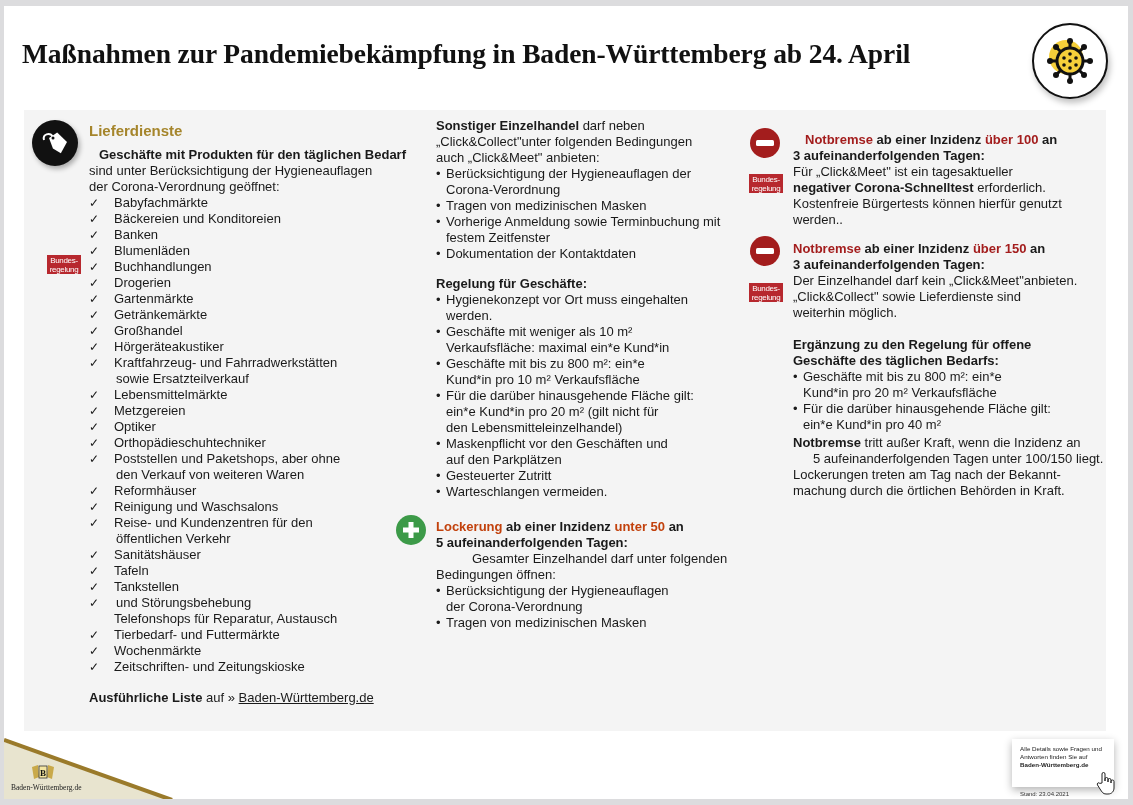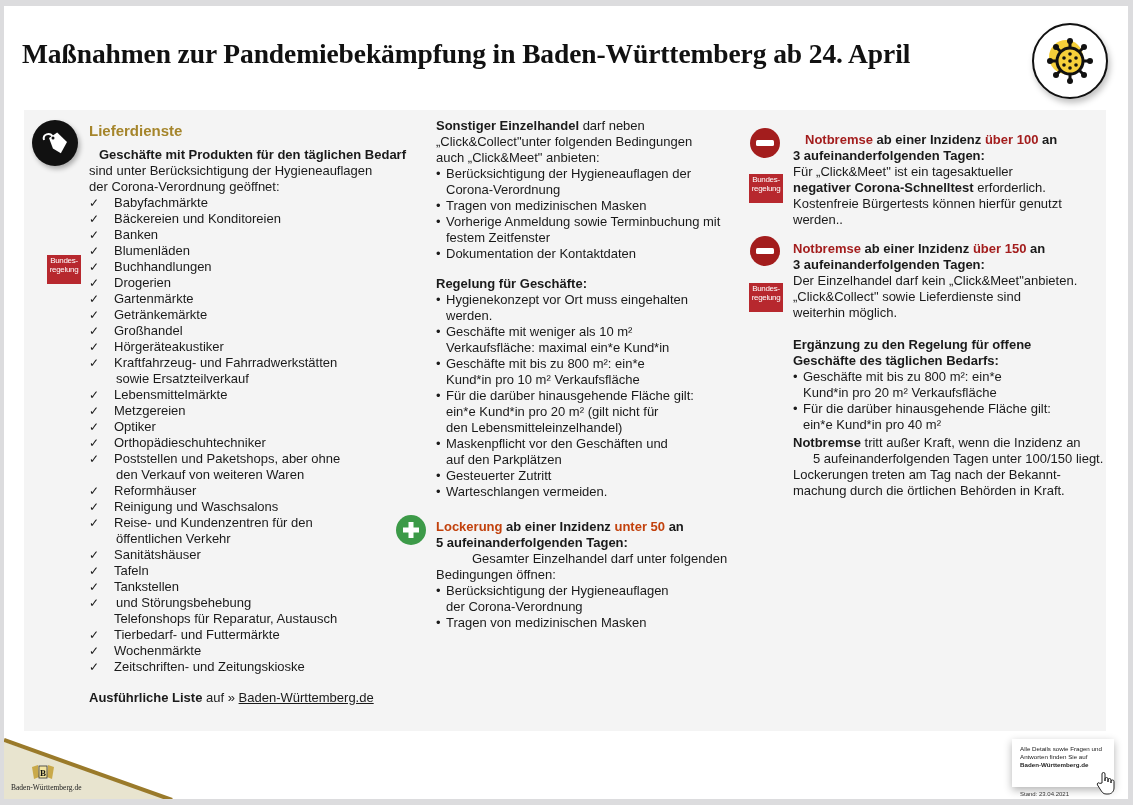--- a/index.html
+++ b/index.html
@@ -16,21 +16,21 @@
   .b { font-weight:bold; }
   .red { color:#a31d1d; }
   .green { color:#c2410c; }
   .heading { font-size:15px; font-weight:bold; color:#a5852b; }
   ul.check, ul.dot { list-style:none; margin:0; padding:0; }
   ul.check li { position:relative; padding-left:25px; }
   ul.check li .ck { position:absolute; left:0; top:0; font-size:12px; }
   ul.dot li { position:relative; padding-left:10px; }
   ul.dot li .bl { position:absolute; left:0; top:0; }
   .icon-circle { position:absolute; border-radius:50%; display:flex; align-items:center; justify-content:center; }
-  .bundes { position:absolute; width:34px; height:29px; background:#b7282e; color:#fff; font-size:8px;
+  .bundes { position:absolute; width:34px; height:19px; background:#b7282e; color:#fff; font-size:8px;
             line-height:9px; text-align:center; font-family:"Liberation Sans", sans-serif; padding-top:1px; box-sizing:border-box; letter-spacing:-0.3px; }
   .link { text-decoration:underline; }
   .corner { position:absolute; left:0; top:722px; }
   .bw-text { position:absolute; left:7px; top:777px; font-family:"Liberation Serif", serif; font-size:7.5px; color:#222; }
   .info-card { position:absolute; left:1008px; top:733px; width:102px; height:48px; background:#fff;
                box-shadow:0 3px 8px rgba(0,0,0,0.3); font-size:6.2px; line-height:8px; color:#222; padding:6px 4px 0 8px; box-sizing:border-box; }
   .stand { position:absolute; left:1016px; top:785px; font-size:6px; color:#333; }
 </style>
 </head>
 <body>

